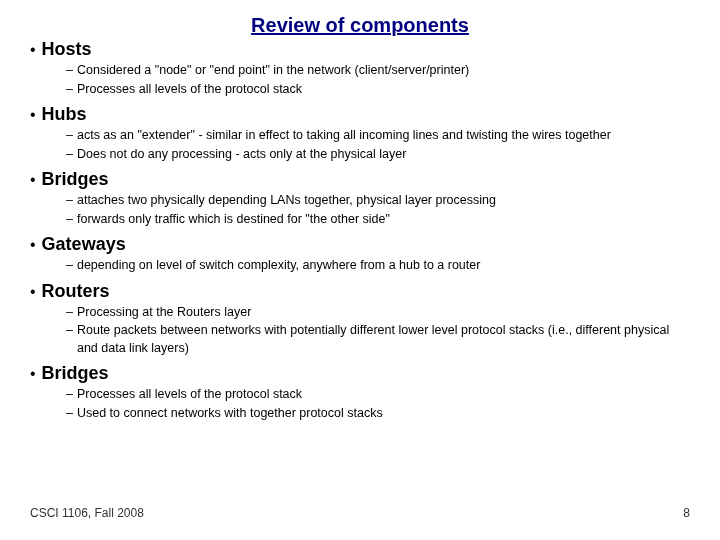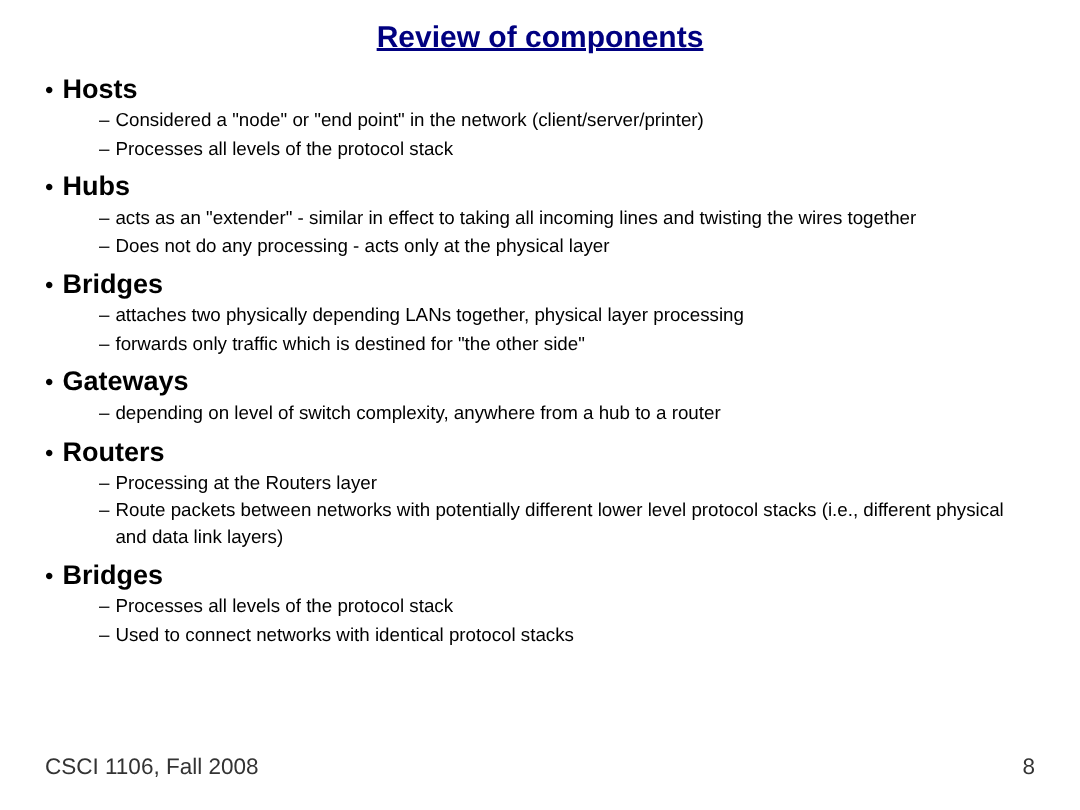--- a/index.html
+++ b/index.html
@@ -19,21 +19,21 @@
       padding: 10px 30px 20px 30px;
       display: flex;
       flex-direction: column;
     }
     .title {
       text-align: center;
       font-size: 20px;
       font-weight: bold;
       text-decoration: underline;
       color: #000080;
-      margin-bottom: 12px;
+      margin-bottom: 2px;
       padding-top: 4px;
     }
     .content {
       flex: 1;
       overflow: hidden;
     }
     .section {
       margin-bottom: 6px;
     }
     .section-header {
@@ -66,21 +66,21 @@
       flex-shrink: 0;
     }
     .sub-text {
       flex: 1;
     }
     .footer {
       display: flex;
       justify-content: space-between;
       align-items: center;
       padding-top: 6px;
-      font-size: 15px;
+      font-size: 12px;
       color: #333;
       border-top: none;
     }
   </style>
 </head>
 <body>
 
 <div class="page">
   <div class="title">Review of components</div>
 
@@ -166,21 +166,21 @@
           <span class="bullet">•</span>
           <span class="section-title">Bridges</span>
         </div>
         <div class="sub-items">
           <div class="sub-item">
             <span class="dash">–</span>
             <span class="sub-text">Processes all levels of the protocol stack</span>
           </div>
           <div class="sub-item">
             <span class="dash">–</span>
-            <span class="sub-text">Used to connect networks with identical protocol stacks</span>
+            <span class="sub-text">Used to connect networks with together protocol stacks</span>
           </div>
         </div>
       </div>
     </div>
 
   <div class="footer">
     <span>CSCI 1106, Fall 2008</span>
     <span>8</span>
   </div>
 </div>

